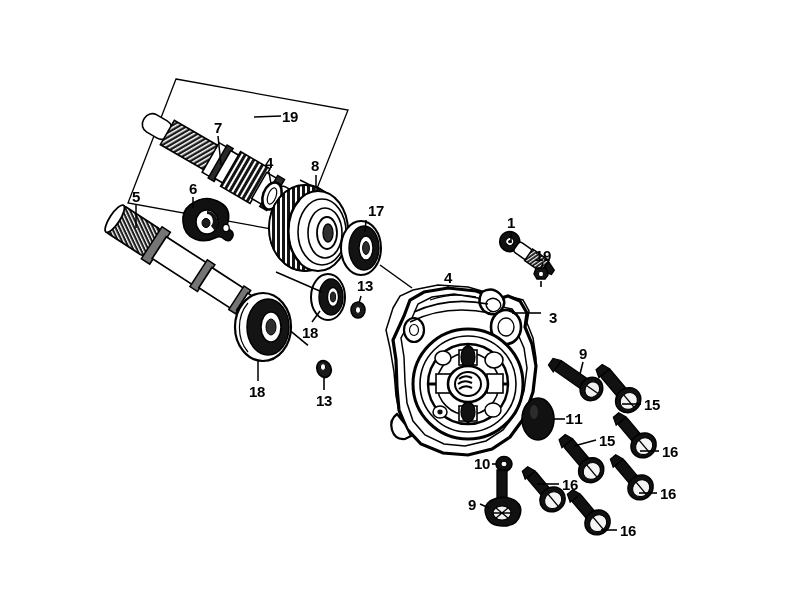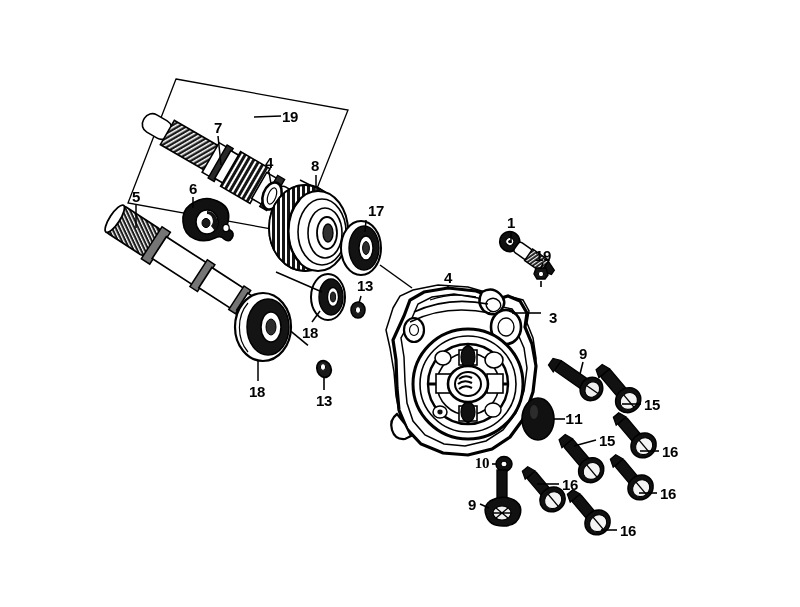--- a/index.html
+++ b/index.html
@@ -394,21 +394,21 @@
 
   <div class="callout-label" style="left:511px; top:222px;">1</div>
   <div class="callout-label" style="left:553px; top:317px;">3</div>
   <div class="callout-label" style="left:448px; top:277px;">4</div>
   <div class="callout-label" style="left:136px; top:196px;">5</div>
   <div class="callout-label" style="left:193px; top:188px;">6</div>
   <div class="callout-label" style="left:218px; top:127px;">7</div>
   <div class="callout-label" style="left:315px; top:165px;">8</div>
   <div class="callout-label" style="left:583px; top:353px;">9</div>
   <div class="callout-label" style="left:472px; top:504px;">9</div>
-  <div class="callout-label" style="left:482px; top:463px;font-family:Liberation Serif, serif;">10</div>
+  <div class="callout-label" style="left:482px; top:463px;">10</div>
   <div class="callout-label" style="left:574px; top:420px;font-family:Liberation Mono, monospace;">11</div>
   <div class="callout-label" style="left:543px; top:255px;">19</div>
   <div class="callout-label" style="left:365px; top:285px;">13</div>
   <div class="callout-label" style="left:324px; top:400px;">13</div>
   <div class="callout-label" style="left:269px; top:162px;">4</div>
   <div class="callout-label" style="left:652px; top:404px;">15</div>
   <div class="callout-label" style="left:607px; top:440px;">15</div>
   <div class="callout-label" style="left:670px; top:451px;">16</div>
   <div class="callout-label" style="left:668px; top:493px;">16</div>
   <div class="callout-label" style="left:570px; top:484px;">16</div>

